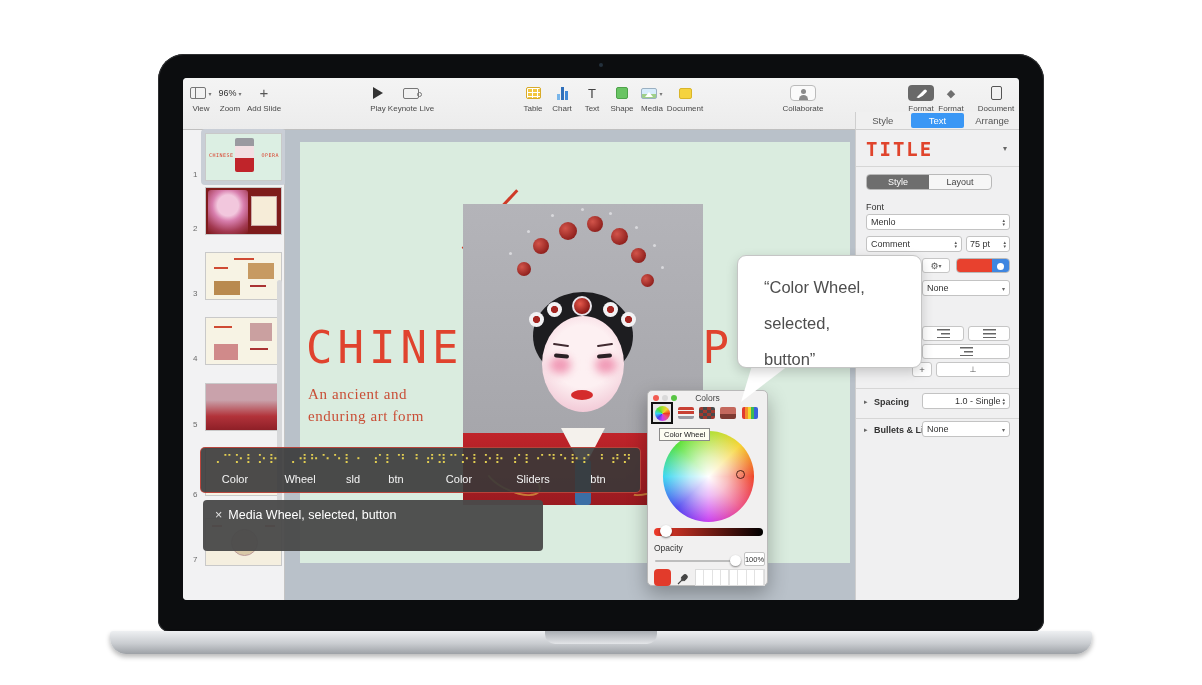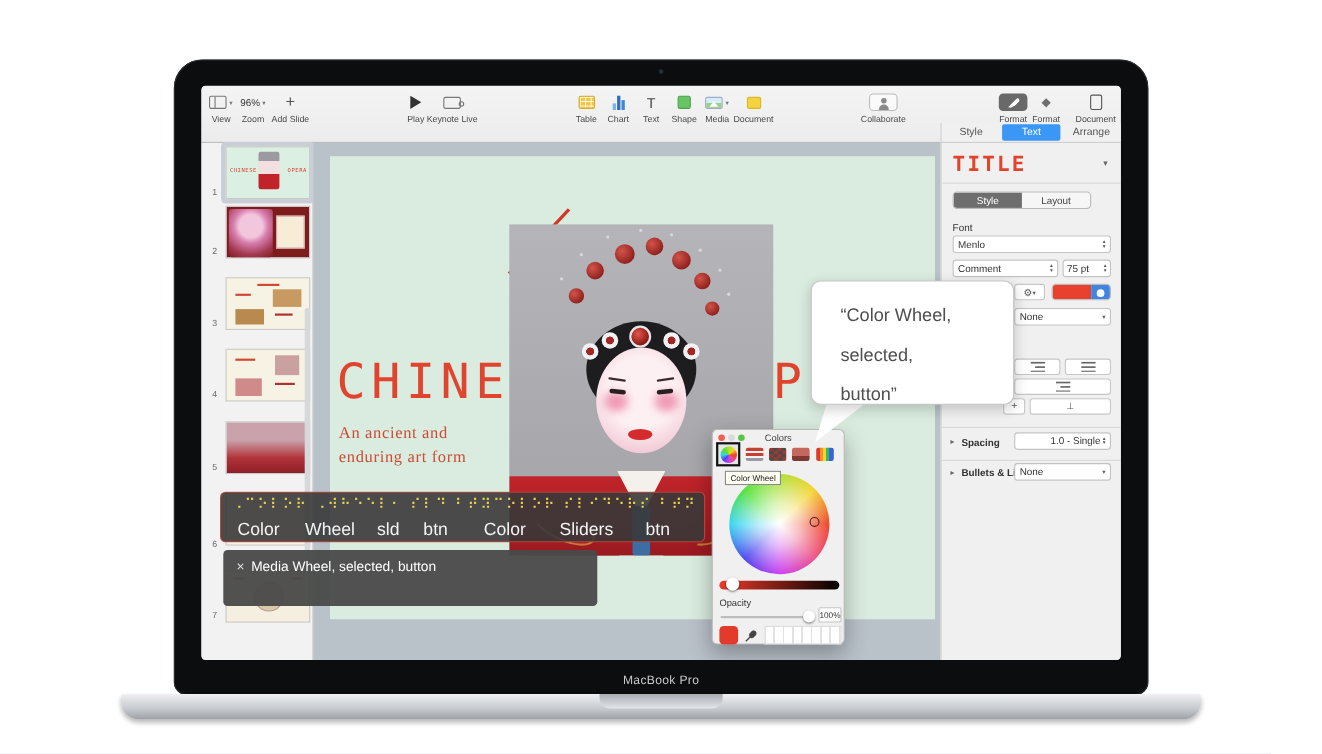--- a/index.html
+++ b/index.html
@@ -209,21 +209,21 @@
   .vo-bubble-line:first-child { margin-top:13px; }
   .vo-tail { position:absolute; left:558px; top:288px; width:60px; height:36px; background:#fff;
       clip-path:polygon(18% 0, 78% 0, 0 100%); z-index:6;
       filter:drop-shadow(0 2px 2px rgba(0,0,0,.15)); }
 
   
   .vo-braille { position:absolute; left:17px; top:369px; width:441px; height:46px;
       background:rgba(56,56,56,.9); border:1px solid rgba(205,70,60,.85); border-radius:5px; z-index:8; }
   .braille-row { position:absolute; top:4px; font-family:"DejaVu Sans", sans-serif; font-size:13px;
       color:#e3cf52; letter-spacing:2px; white-space:nowrap; }
-  .braille-label { position:absolute; top:25px; font-size:16px; color:#f4f4f4; transform:translateX(-50%);
+  .braille-label { position:absolute; top:25px; font-size:11px; color:#f4f4f4; transform:translateX(-50%);
       white-space:nowrap; }
 
   
   .vo-caption { position:absolute; left:20px; top:422px; width:340px; height:51px;
       background:rgba(74,74,74,.96); border-radius:4px; z-index:8; padding:8px 12px;
       color:#fff; font-size:12.5px; }
   .vo-caption .x { color:#e0e0e0; margin-right:6px; }
 </style>
 </head>
 <body>
@@ -575,19 +575,18 @@
         <span class="braille-label" style="left:332px;">Sliders</span>
         <span class="braille-label" style="left:397px;">btn</span>
       </div>
 
       <div class="vo-caption">
         <span class="x">×</span><span>Media Wheel, selected, button</span>
       </div>
 
     </div>
 
-    <div class="chin-label">MacBook Pro</div>
   </div>
 
   <div class="base">
     <div class="base-notch"></div>
   </div>
 </div>
 
 </body></html>

